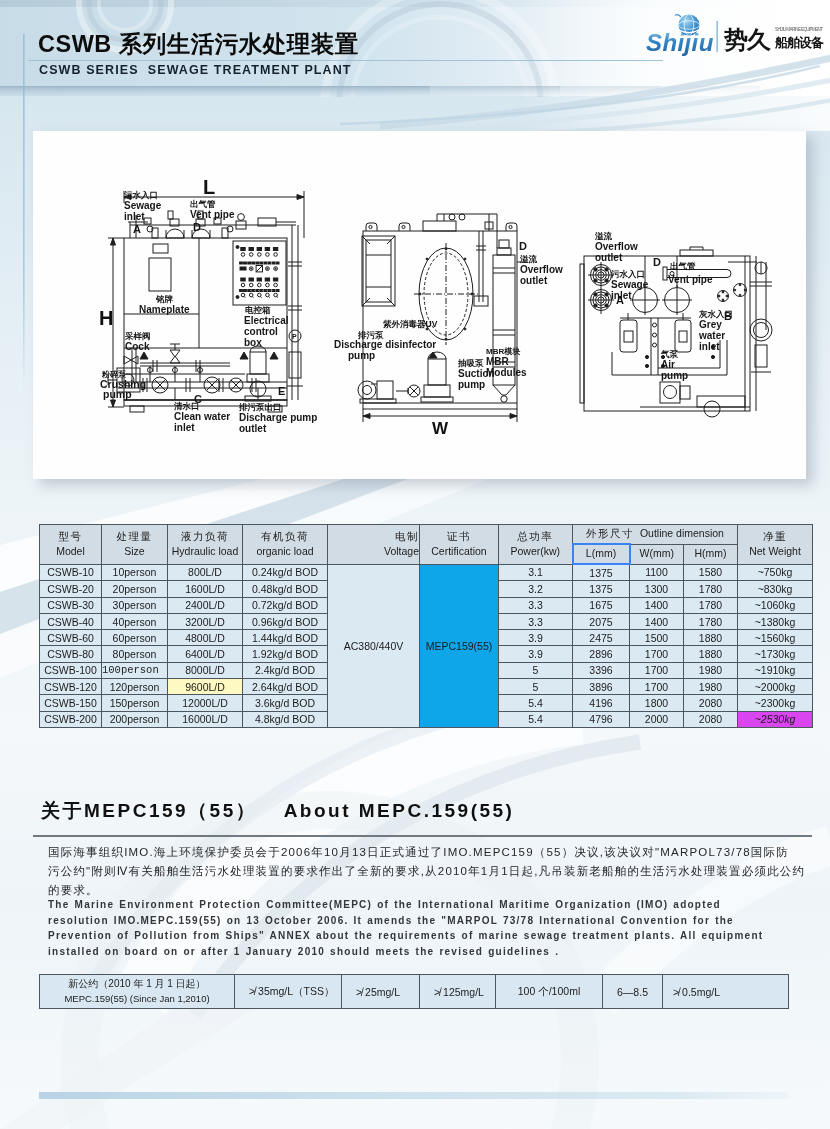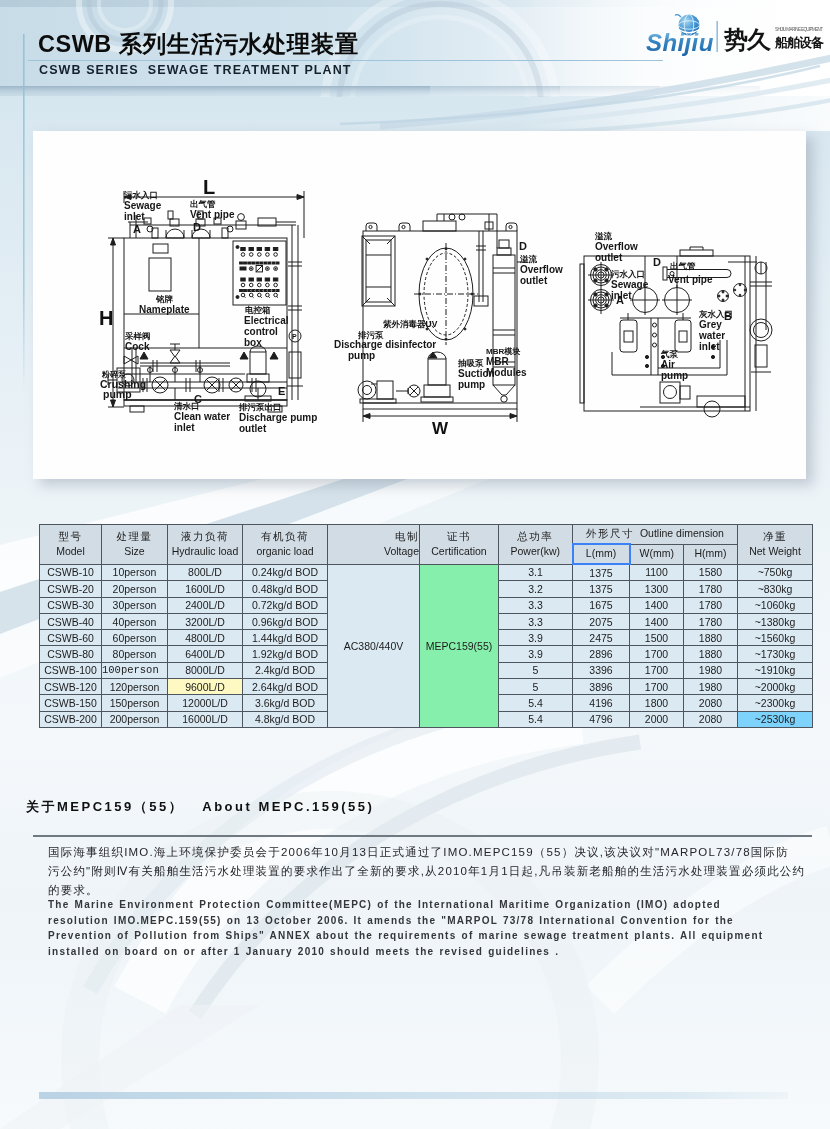--- a/index.html
+++ b/index.html
@@ -674,21 +674,21 @@
 <td style="background:#d2dce4;border:2px solid #3b82f6;text-align:center;padding:0;line-height:1.45;height:18px;">L(mm)</td>
 <td style="background:#d2dce4;border:1px solid #4d565e;text-align:center;padding:0;line-height:1.45;height:18px;">W(mm)</td>
 <td style="background:#d2dce4;border:1px solid #4d565e;text-align:center;padding:0;line-height:1.45;height:18px;">H(mm)</td>
 </tr>
 <tr>
 <td style="background:#dbe9f3;border:1px solid #4d565e;text-align:center;padding:0;height:15.3px;">CSWB-10</td>
 <td style="background:#dbe9f3;border:1px solid #4d565e;text-align:center;padding:0;height:15.3px;">10person</td>
 <td style="background:#dbe9f3;border:1px solid #4d565e;text-align:center;padding:0;height:15.3px;">800L/D</td>
 <td style="background:#dbe9f3;border:1px solid #4d565e;text-align:center;padding:0;height:15.3px;">0.24kg/d BOD</td>
 <td rowspan="10" style="background:#dbe9f3;border:1px solid #4d565e;text-align:center;padding:0;height:15.3px;">AC380/440V</td>
-<td rowspan="10" style="background:#86efac;border:1px solid #4d565e;text-align:center;padding:0;height:15.3px;">MEPC159(55)</td>
+<td rowspan="10" style="background:#0ea5e9;border:1px solid #4d565e;text-align:center;padding:0;height:15.3px;">MEPC159(55)</td>
 <td style="background:#dbe9f3;border:1px solid #4d565e;text-align:center;padding:0;height:15.3px;">3.1</td>
 <td style="background:#dbe9f3;border:1px solid #4d565e;text-align:center;padding:0;height:15.3px;">1375</td>
 <td style="background:#dbe9f3;border:1px solid #4d565e;text-align:center;padding:0;height:15.3px;">1100</td>
 <td style="background:#dbe9f3;border:1px solid #4d565e;text-align:center;padding:0;height:15.3px;">1580</td>
 <td style="background:#dbe9f3;border:1px solid #4d565e;text-align:center;padding:0;height:15.3px;">~750kg</td>
 </tr>
 <tr>
 <td style="background:#dbe9f3;border:1px solid #4d565e;text-align:center;padding:0;height:15.3px;">CSWB-20</td>
 <td style="background:#dbe9f3;border:1px solid #4d565e;text-align:center;padding:0;height:15.3px;">20person</td>
 <td style="background:#dbe9f3;border:1px solid #4d565e;text-align:center;padding:0;height:15.3px;">1600L/D</td>
@@ -778,38 +778,47 @@
 </tr>
 <tr>
 <td style="background:#dbe9f3;border:1px solid #4d565e;text-align:center;padding:0;height:15.3px;">CSWB-200</td>
 <td style="background:#dbe9f3;border:1px solid #4d565e;text-align:center;padding:0;height:15.3px;">200person</td>
 <td style="background:#dbe9f3;border:1px solid #4d565e;text-align:center;padding:0;height:15.3px;">16000L/D</td>
 <td style="background:#dbe9f3;border:1px solid #4d565e;text-align:center;padding:0;height:15.3px;">4.8kg/d BOD</td>
 <td style="background:#dbe9f3;border:1px solid #4d565e;text-align:center;padding:0;height:15.3px;">5.4</td>
 <td style="background:#dbe9f3;border:1px solid #4d565e;text-align:center;padding:0;height:15.3px;">4796</td>
 <td style="background:#dbe9f3;border:1px solid #4d565e;text-align:center;padding:0;height:15.3px;">2000</td>
 <td style="background:#dbe9f3;border:1px solid #4d565e;text-align:center;padding:0;height:15.3px;">2080</td>
-<td style="background:#7dd3fc;border:1px solid #4d565e;text-align:center;padding:0;height:15.3px;">~2530kg</td>
+<td style="background:#d946ef;border:1px solid #4d565e;text-align:center;padding:0;height:15.3px;font-style:italic;">~2530kg</td>
 </tr>
 </tbody>
   </table>
 
-<div class="abs" style="left:26px;top:798px;z-index:2;font-size:13px;font-weight:bold;color:#101010;letter-spacing:2.5px;white-space:nowrap;">关于MEPC159（55）<span style="letter-spacing:0">&nbsp;&nbsp;&nbsp;&nbsp;&nbsp;</span>About MEPC.159(55)</div>
+<div class="abs" style="left:41px;top:798px;z-index:2;font-size:19px;font-weight:bold;color:#101010;letter-spacing:2.5px;white-space:nowrap;">关于MEPC159（55）<span style="letter-spacing:0">&nbsp;&nbsp;&nbsp;&nbsp;&nbsp;</span>About MEPC.159(55)</div>
 
 <div class="abs" style="left:33px;top:835px;width:779px;height:2px;background:#707880;z-index:2;"></div>
 
 <div class="abs" style="left:48px;top:843px;z-index:2;font-size:11.5px;color:#26262a;letter-spacing:1.2px;line-height:19px;white-space:nowrap;">国际海事组织IMO.海上环境保护委员会于2006年10月13日正式通过了IMO.MEPC159（55）决议,该决议对"MARPOL73/78国际防<br>污公约"附则Ⅳ有关船舶生活污水处理装置的要求作出了全新的要求,从2010年1月1日起,凡吊装新老船舶的生活污水处理装置必须此公约<br>的要求。</div>
 
 <div class="abs" style="left:48px;top:897px;z-index:2;font-size:10px;font-weight:bold;color:#33363a;letter-spacing:1.25px;line-height:15.5px;word-spacing:1px;white-space:nowrap;">The Marine Environment Protection Committee(MEPC) of the International Maritime Organization (IMO) adopted<br>resolution IMO.MEPC.159(55) on 13 October 2006. It amends the "MARPOL 73/78 International Convention for the<br>Prevention of Pollution from Ships" ANNEX about the requirements of marine sewage treatment plants. All equipment<br>installed on board on or after 1 January 2010 should meets the revised guidelines .</div>
 
 <table class="abs" style="left:39px;top:974px;z-index:2;table-layout:fixed;width:749px;color:#1c1c1c;">
 <colgroup>
       <col style="width:195px">
       <col style="width:107px">
       <col style="width:78px">
       <col style="width:76px">
       <col style="width:107px">
       <col style="width:60px">
       <col style="width:126px">
     </colgroup>
 <tbody>
+<tr style="height:34px;">
+<td style="background:#d8e7f2;border:1px solid #4d565e;padding:0 0 0 14px;font-size:10.5px;padding:0;text-align:center;font-size:10px;line-height:1.45;">新公约（2010 年 1 月 1 日起）<br><span style="font-size:9.5px;">MEPC.159(55) (Since Jan 1,2010)</span></td>
+<td style="background:#d8e7f2;border:1px solid #4d565e;padding:0 0 0 14px;font-size:10.5px;">≯&nbsp;35mg/L（TSS）</td>
+<td style="background:#d8e7f2;border:1px solid #4d565e;padding:0 0 0 14px;font-size:10.5px;">≯&nbsp;25mg/L</td>
+<td style="background:#d8e7f2;border:1px solid #4d565e;padding:0 0 0 14px;font-size:10.5px;">≯&nbsp;125mg/L</td>
+<td style="background:#d8e7f2;border:1px solid #4d565e;padding:0 0 0 14px;font-size:10.5px;padding:0;text-align:center;">100 个/100ml</td>
+<td style="background:#d8e7f2;border:1px solid #4d565e;padding:0 0 0 14px;font-size:10.5px;padding:0;text-align:center;">6—8.5</td>
+<td style="background:#d8e7f2;border:1px solid #4d565e;padding:0 0 0 14px;font-size:10.5px;padding-left:10px;">≯&nbsp;0.5mg/L</td>
+</tr>
 </tbody>
   </table>
 
 </body></html>

